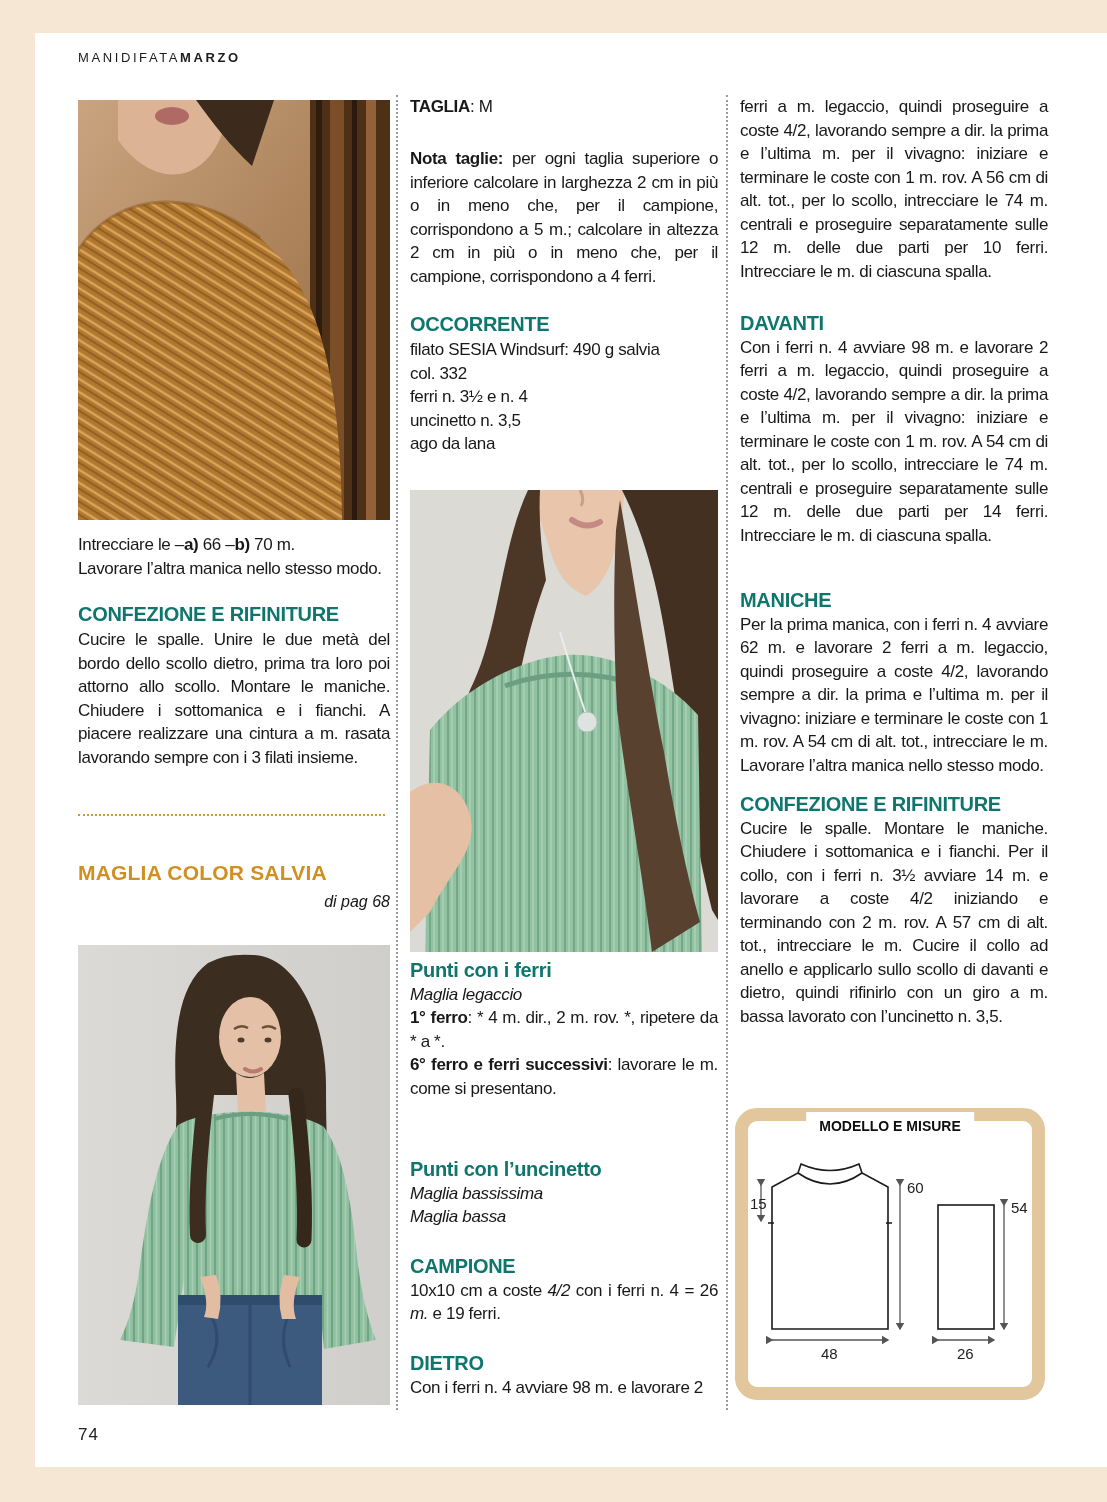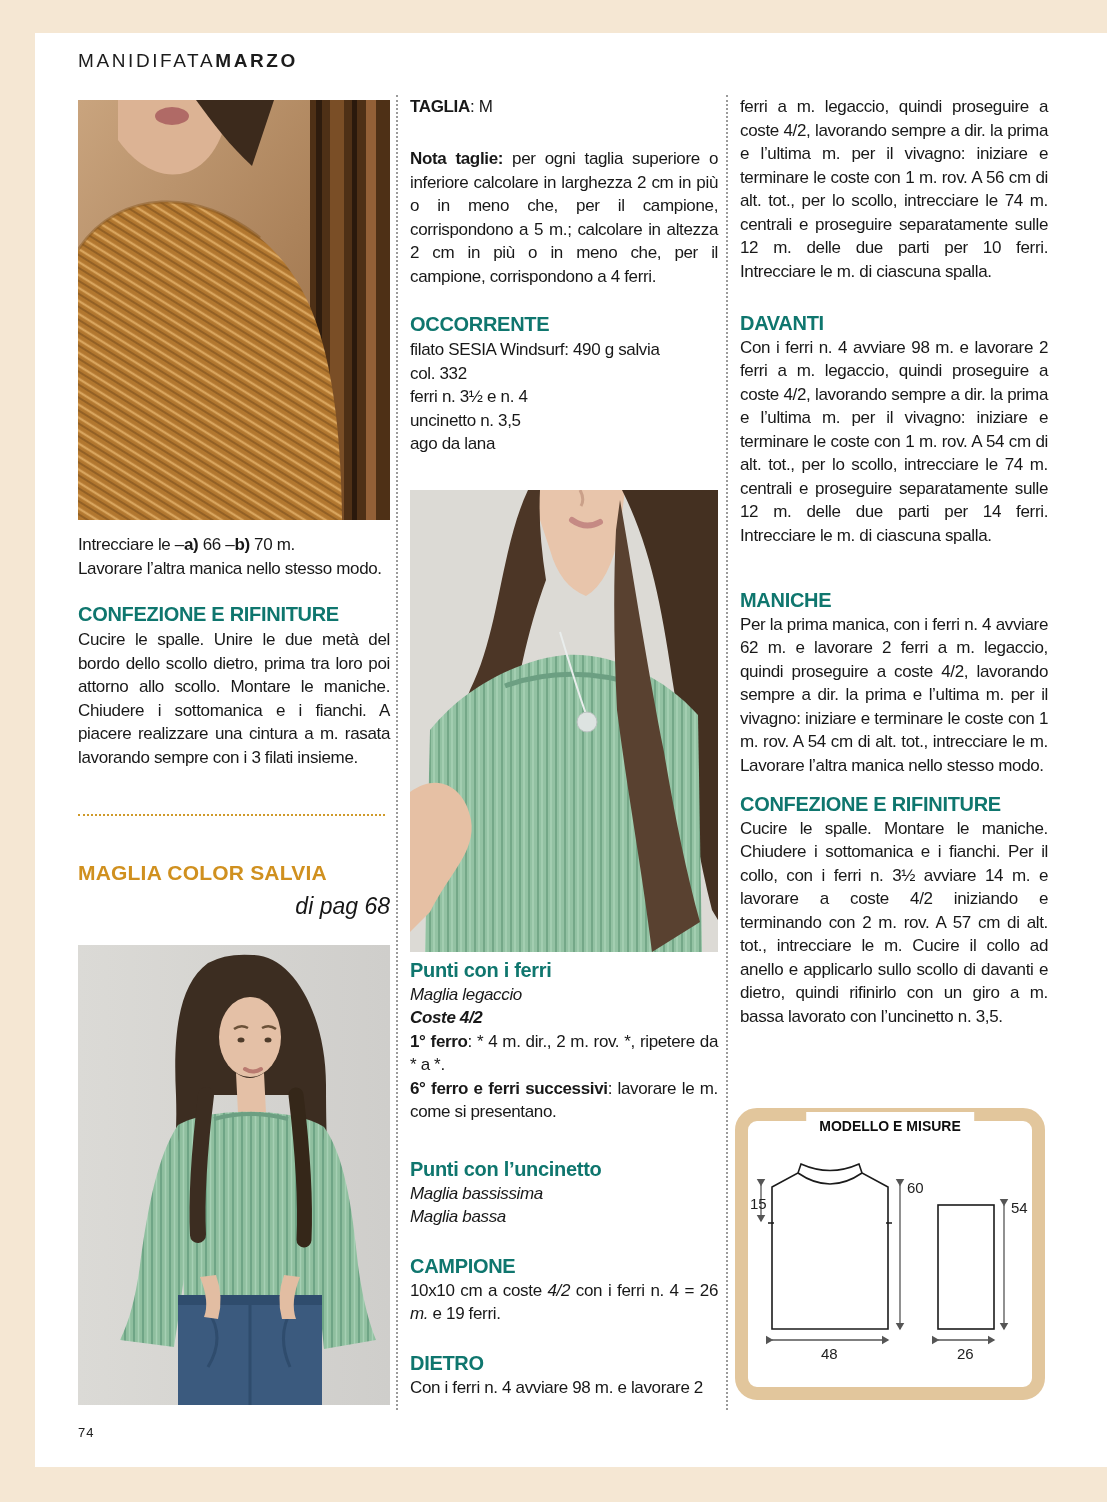--- a/index.html
+++ b/index.html
@@ -11,45 +11,45 @@
     position:relative;
     overflow:hidden;
   }
   .page {
     position:absolute; left:35px; top:33px; width:1072px; height:1434px;
     background:#ffffff;
   }
   .abs { position:absolute; }
 
   
-  .masthead { left:43px; top:17px; font-size:19px; letter-spacing:2.6px; color:#1c1c1c; white-space:nowrap; }
+  .masthead { left:43px; top:17px; font-size:13px; letter-spacing:2.6px; color:#1c1c1c; white-space:nowrap; }
   .masthead .brand { font-weight:400; }
   .masthead .issue { font-weight:700; }
 
   
   .vsep { border-left:2px dotted #9a9a9a; width:0; top:62px; height:1315px; }
   .col1 { left:43px; width:312px; }
   .col2 { left:375px; width:308px; }
   .col3 { left:705px; width:308px; }
 
   .body-text { font-size:17px; line-height:23.5px; letter-spacing:-0.35px; text-align:justify; color:#181818; }
   .nowrap-line { white-space:nowrap; text-align:left; }
   .sec-head { font-size:20px; font-weight:700; letter-spacing:-0.3px; color:#0f766e; }
   .lead-b { font-weight:700; }
   .it { font-style:italic; }
   .bi { font-style:italic; font-weight:700; }
 
   .orange-rule { border-top:2.5px dotted #cf9a2a; width:307px; }
   .pattern-title { font-size:21px; font-weight:700; color:#d0901f; letter-spacing:0.2px; white-space:nowrap; }
-  .page-ref { font-size:23px; font-style:italic; text-align:right; width:312px; }
+  .page-ref { font-size:16px; font-style:italic; text-align:right; width:312px; }
 
   .photo { overflow:hidden; background:#ddd; }
   .photo svg { display:block; }
 
-  .pageno { left:43px; top:1392px; font-size:13px; letter-spacing:1px; color:#222; }
+  .pageno { left:43px; top:1392px; font-size:17px; letter-spacing:1px; color:#222; }
 
   
   .mm-frame {
     left:700px; top:1075px; width:310px; height:292px;
     border:13px solid #e2c69c; border-radius:22px;
   }
   .mm-title {
     position:absolute; top:-9px; left:50%; transform:translateX(-50%);
     background:#ffffff; padding:0 13px; line-height:28px;
     font-size:14px; font-weight:700; white-space:nowrap; color:#0e0e0e;
@@ -178,21 +178,20 @@
       <path d="M210,10 C224,90 236,170 254,262 C264,322 276,382 290,432 L242,462 C232,380 217,300 207,220 Q202,120 206,40 Z" fill="#594130"></path>
       <path d="M150,142 Q168,202 176,224" stroke="#e9edec" stroke-width="2" fill="none"></path>
       <circle cx="177" cy="232" r="10" fill="#dde3e1" stroke="#b9c2bf"></circle>
       <path d="M0,302 C30,280 56,300 61,330 C66,362 40,382 20,422 L0,442 Z" fill="#e6c0a4"></path>
     </svg>
   </div>
 
   <div class="abs col2 body-text" style="top:926px;">
     <div class="sec-head">Punti con i ferri</div>
     <div class="it nowrap-line">Maglia legaccio</div>
-    <div class="bi nowrap-line">Coste 4/2</div>
     <div><span class="lead-b">1° ferro</span><span>: * 4 m. dir., 2 m. rov. *, ripetere da * a *.</span></div>
     <div><span class="lead-b">6° ferro e ferri successivi</span><span>: lavorare le m. come si presentano.</span></div>
   </div>
 
   <div class="abs col2 body-text" style="top:1125px;">
     <div class="sec-head">Punti con l’uncinetto</div>
     <div class="it nowrap-line">Maglia bassissima</div>
     <div class="it nowrap-line">Maglia bassa</div>
   </div>
 

